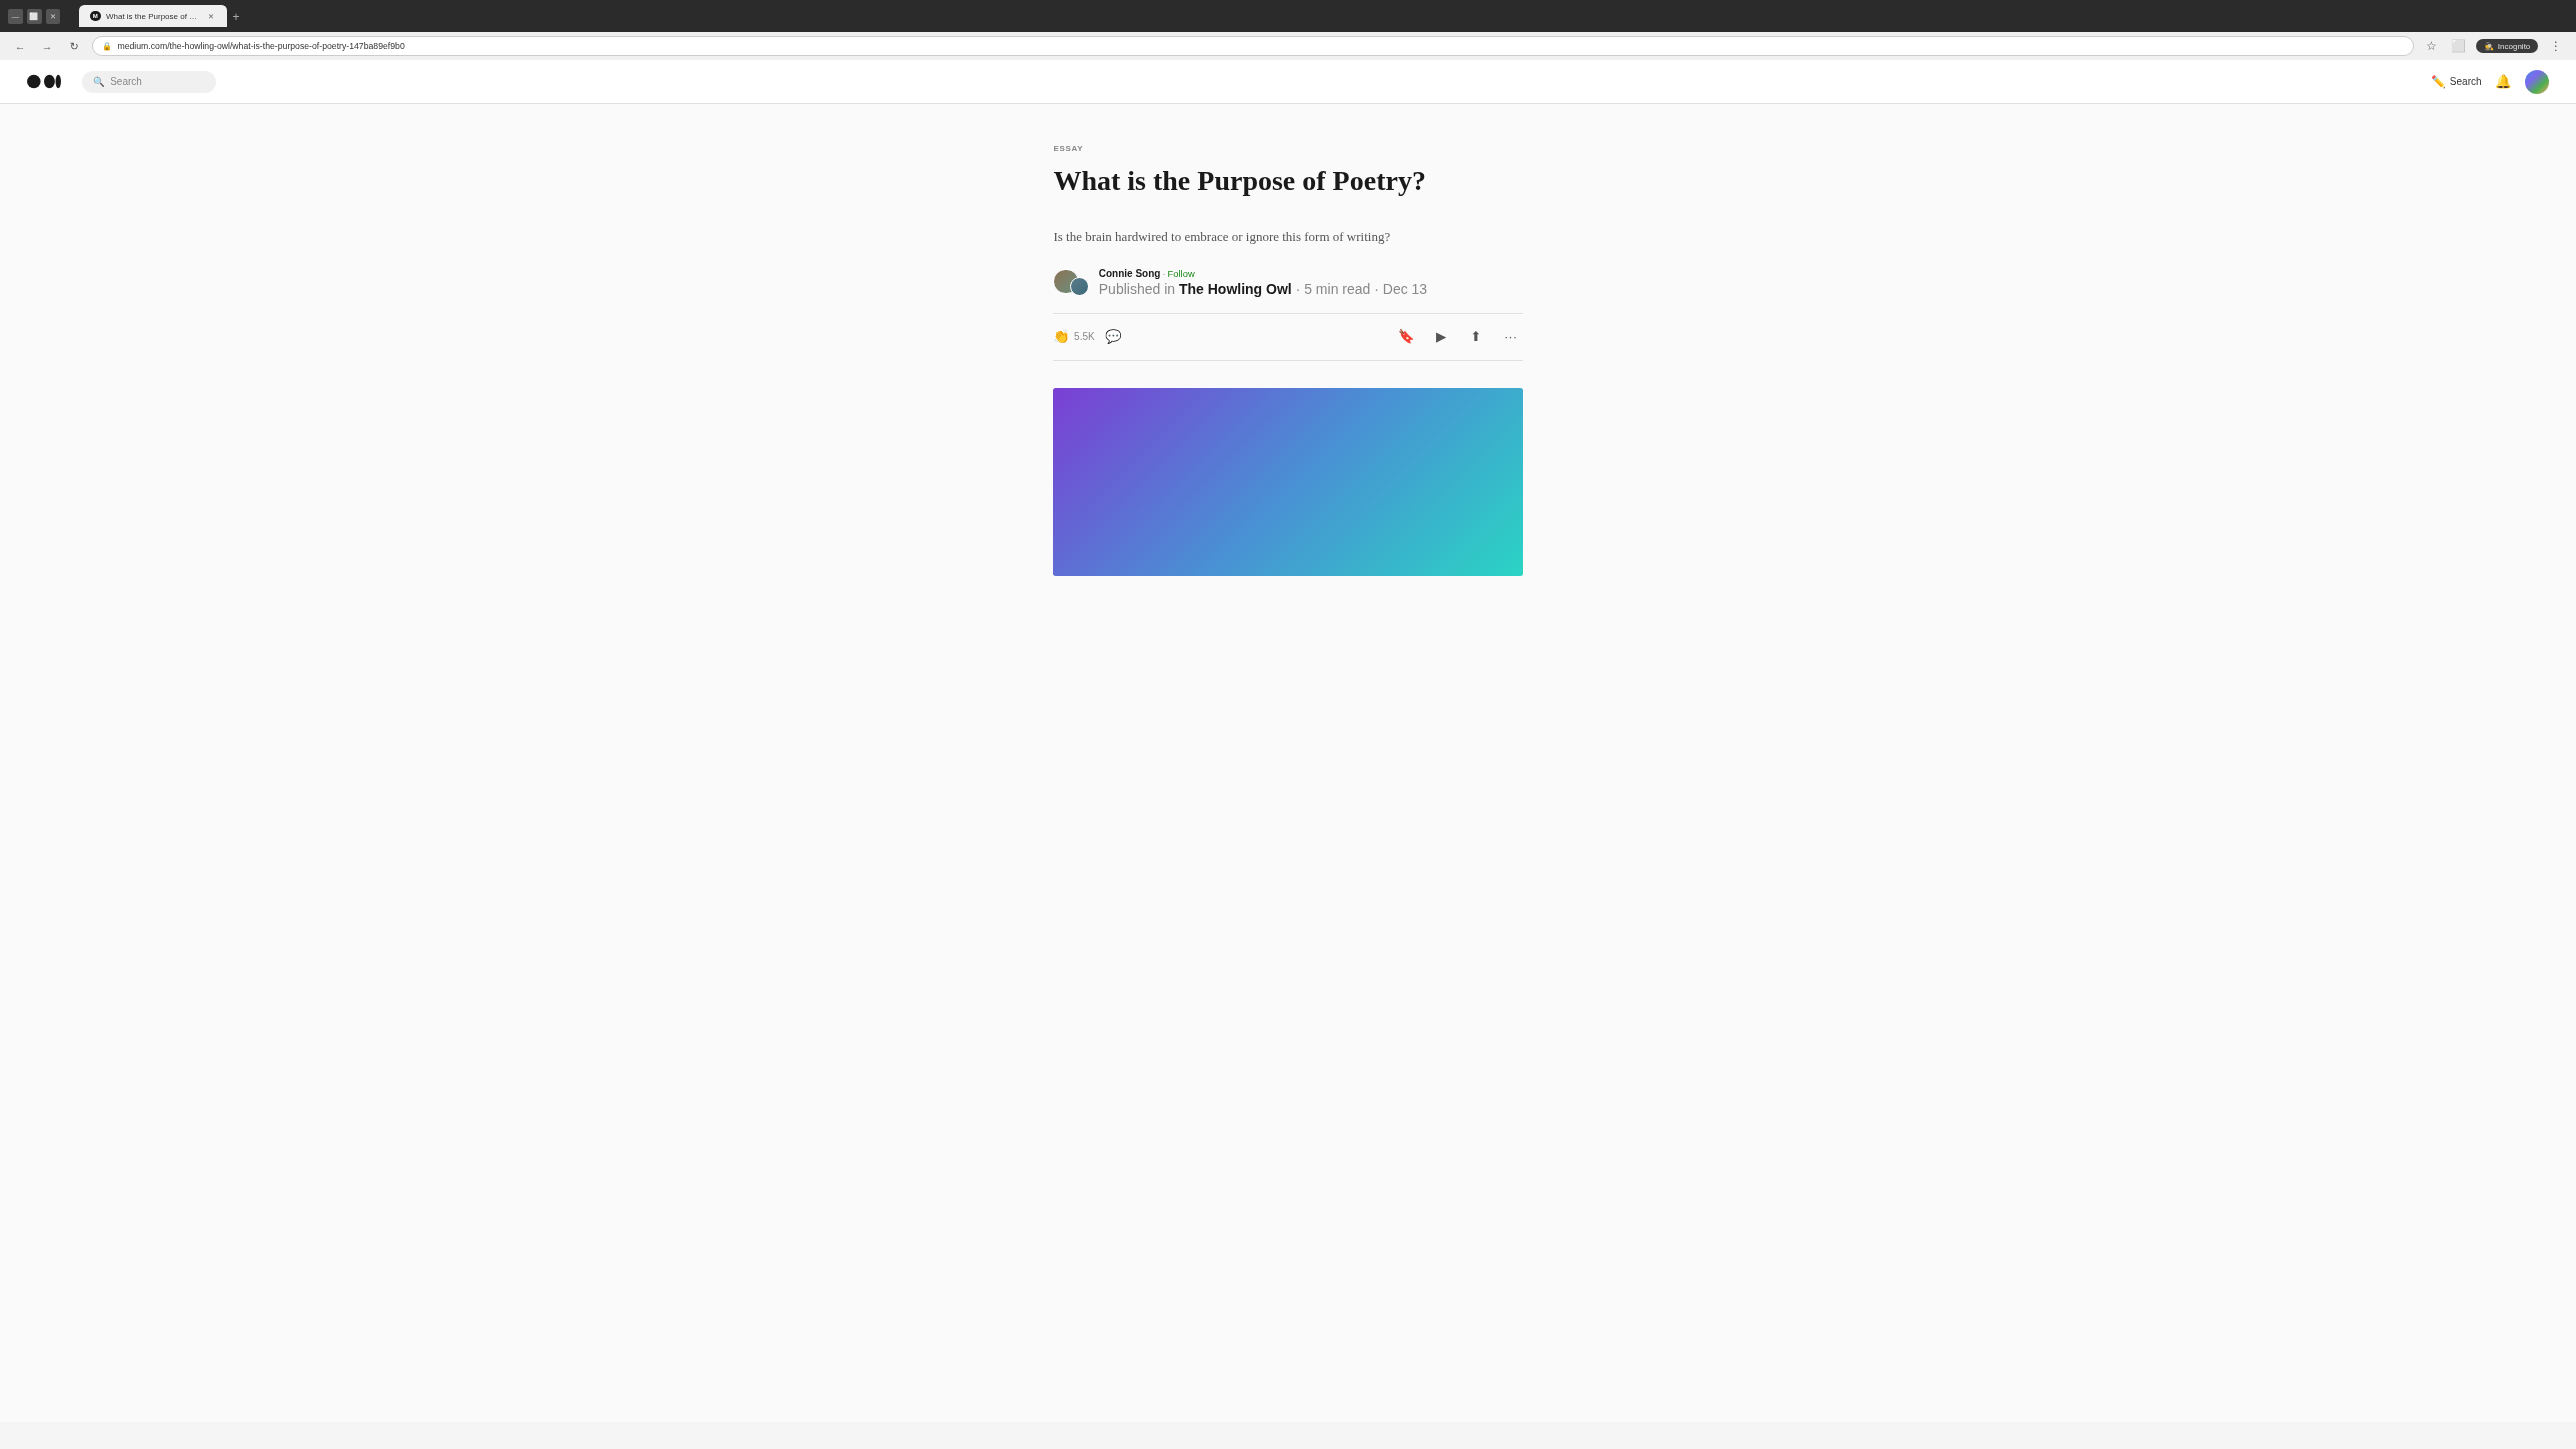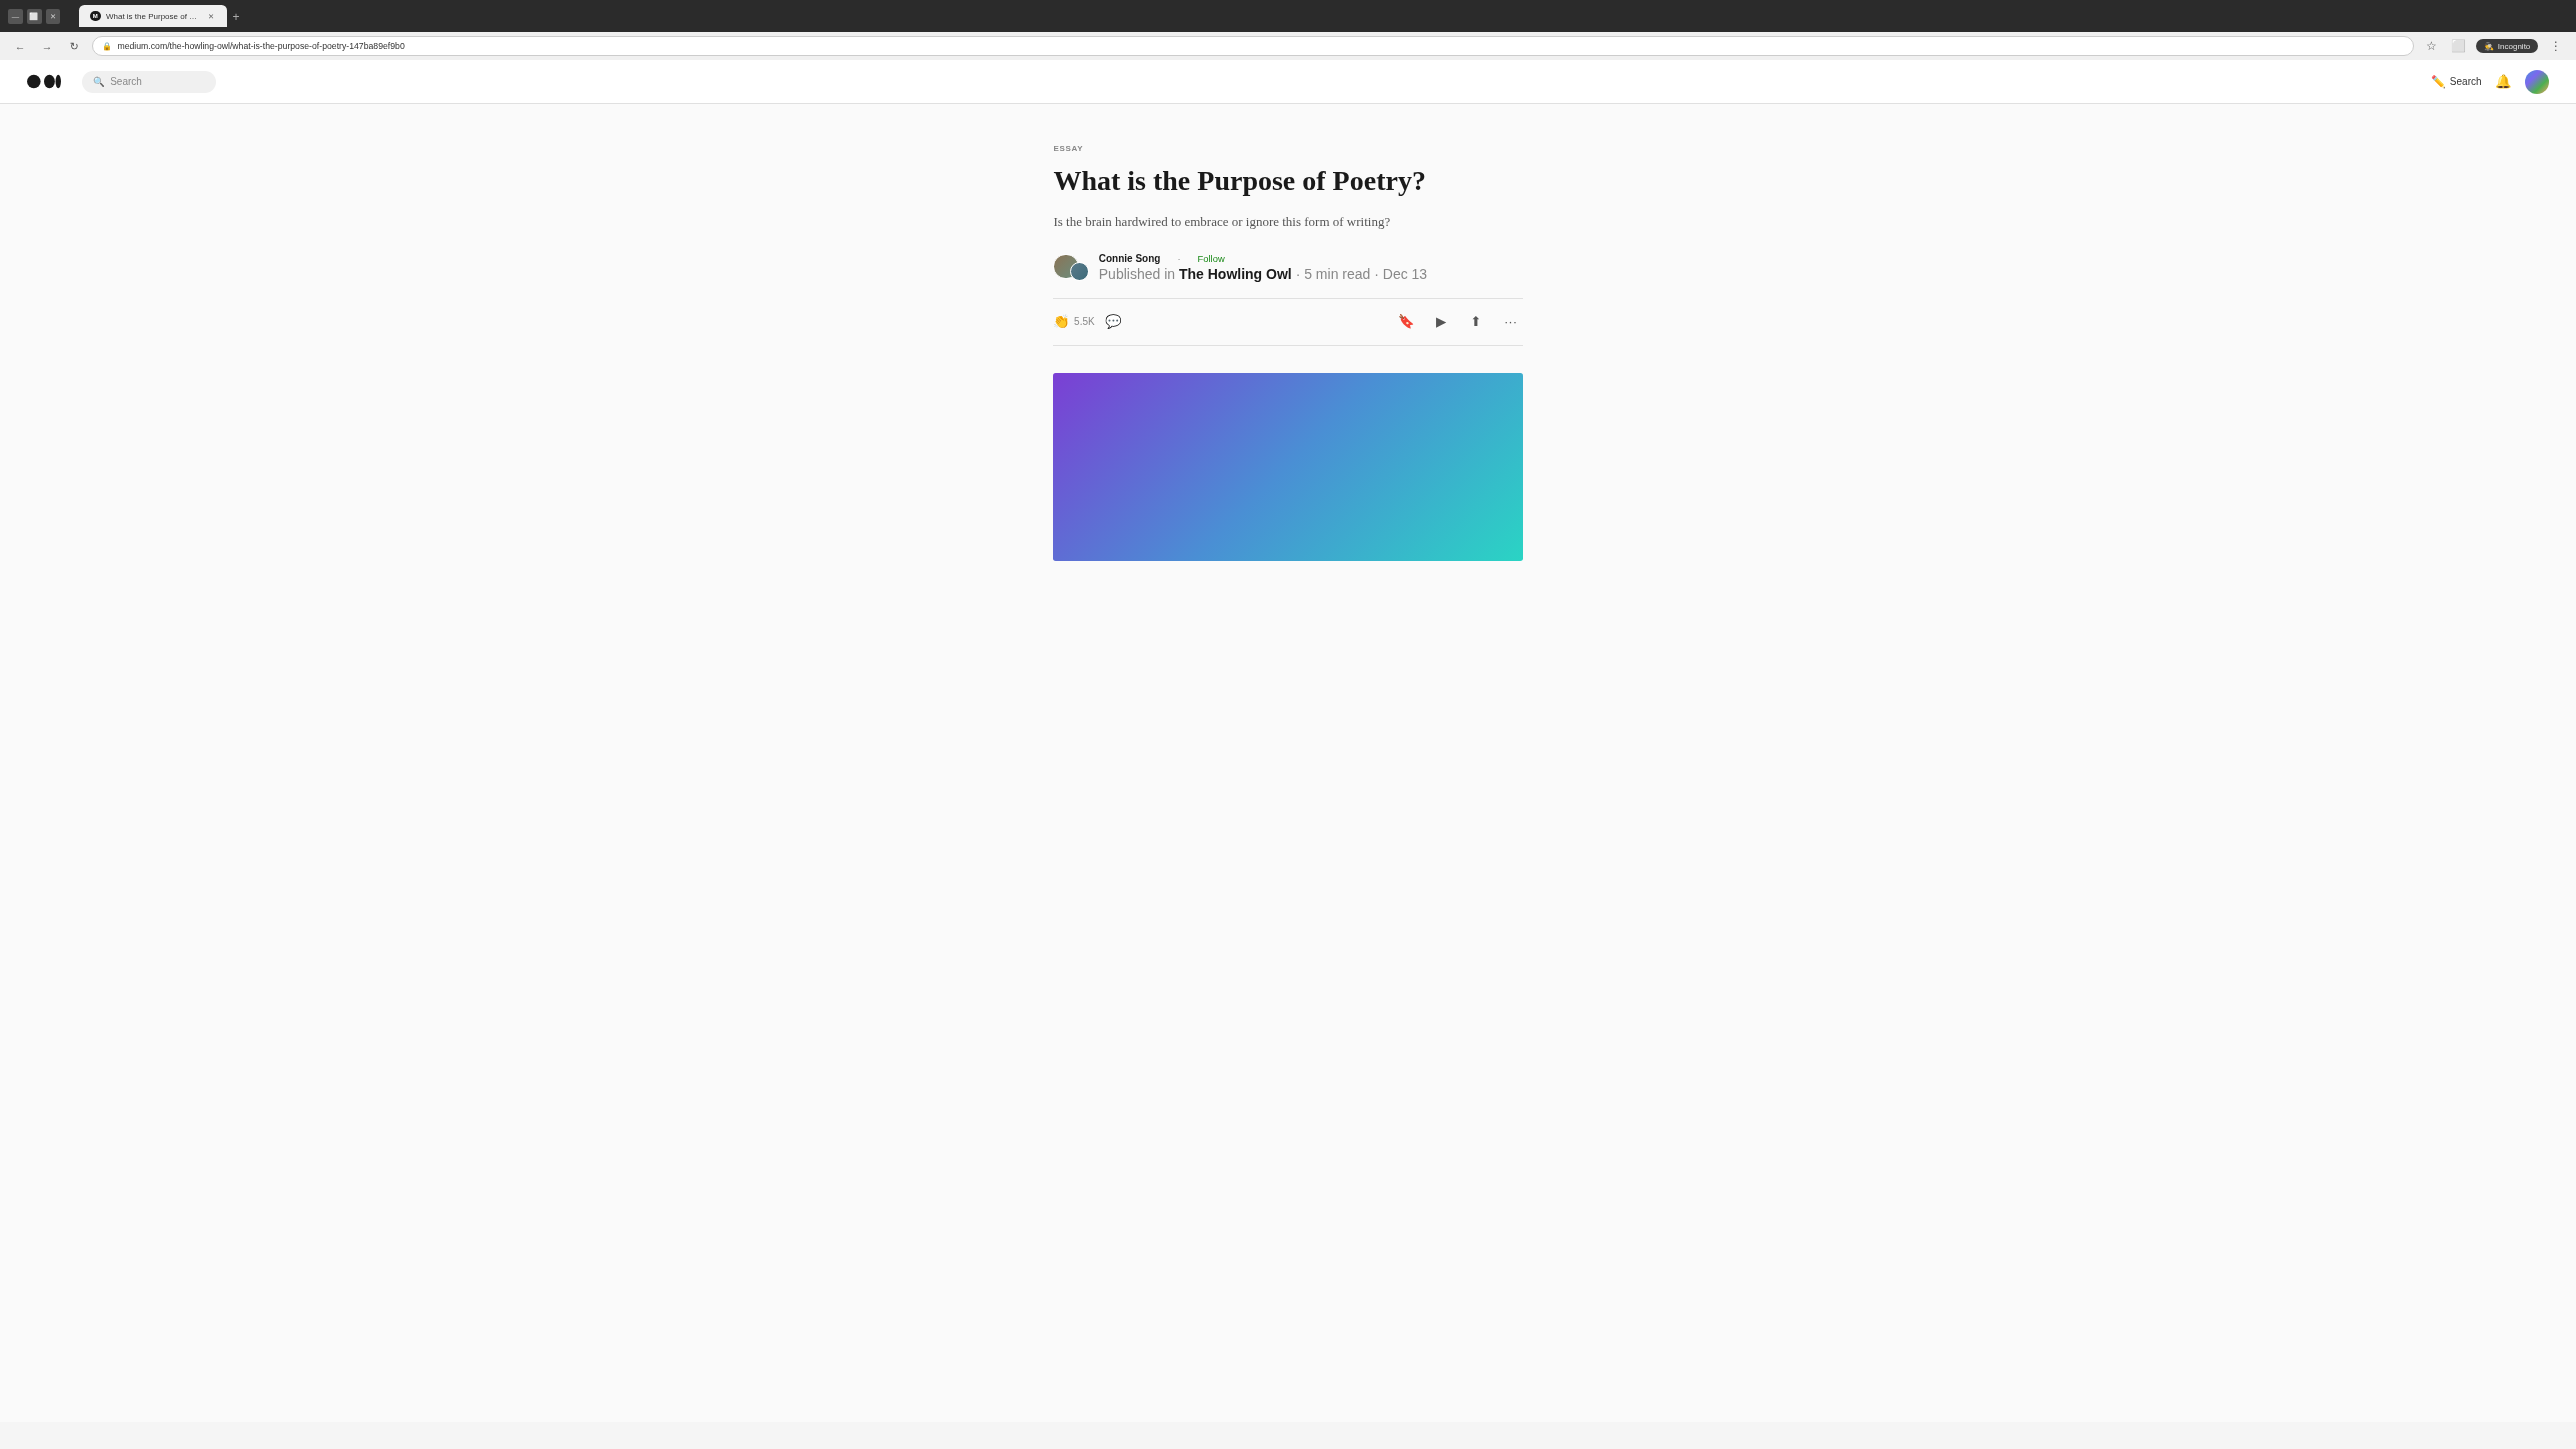--- a/index.html
+++ b/index.html
@@ -245,21 +245,21 @@
       letter-spacing: 0.7px;
       text-transform: uppercase;
       margin-bottom: 10.7px;
     }
 
     .article-title {
       font-size: 28px;
       font-weight: 800;
       color: #1a1a1a;
       line-height: 1.2;
-      margin-bottom: 14px;
+      margin-bottom: 29px;
       font-family: Georgia, serif;
     }
 
     .article-subtitle {
       font-size: 13px;
       color: #555;
       line-height: 1.5;
       margin-bottom: 21.5px;
       font-family: Georgia, serif;
       font-weight: 400;
@@ -297,21 +297,21 @@
       right: 0;
       bottom: 0;
       border: 1.3px solid white;
       overflow: hidden;
     }
 
     .author-info {}
     .author-name-row {
       display: flex;
       align-items: center;
-      gap: 17px;
+      gap: 2px;
       margin-bottom: 2.7px;
     }
     .author-name {
       font-size: 10px;
       font-weight: 600;
       color: #1a1a1a;
       cursor: pointer;
     }
     .author-sep { color: #888; font-size: 9.4px; }
     .follow-btn {

